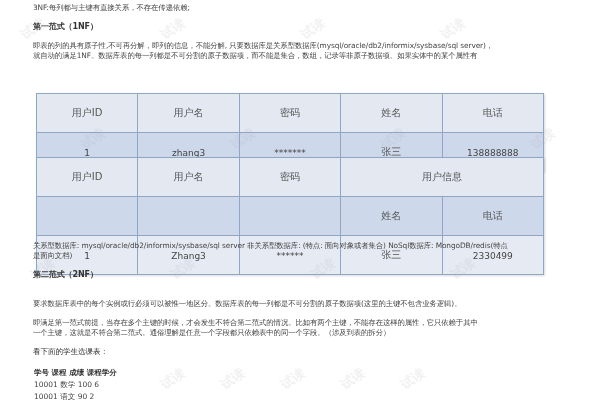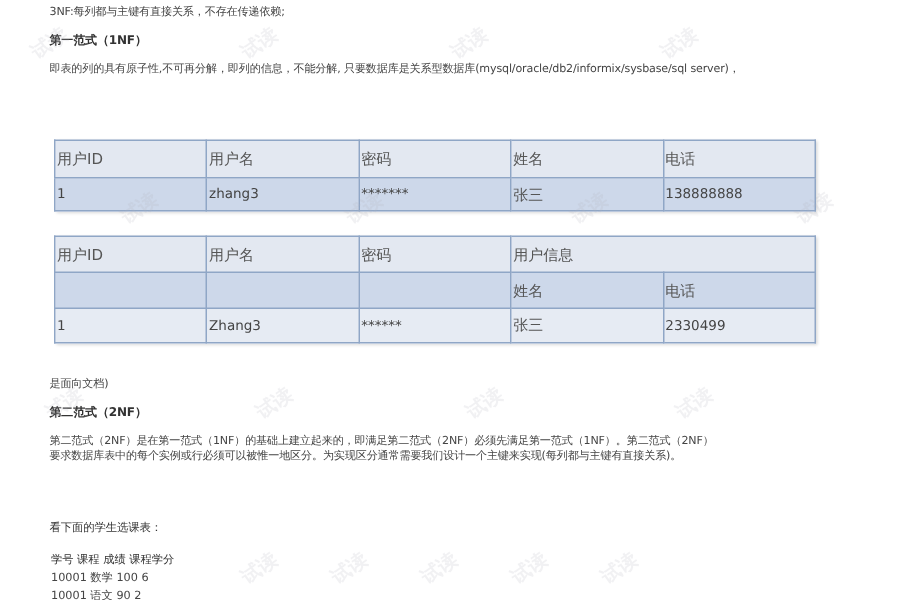--- a/index.html
+++ b/index.html
@@ -15,45 +15,46 @@
       font-size: 7.4px; line-height: 10px; color: #444;
       letter-spacing: -0.1px;
     }
     .h { font-weight: bold; font-size: 8px; color: #333; }
     table.t {
       position: absolute; left: 36px; width: 508px;
       border-collapse: collapse; table-layout: fixed;
       box-shadow: 1px 1px 2px rgba(0,0,0,0.15);
     }
     table.t td {
-      border: 1px solid #8fa6c6; text-align: left;
-      color: #555; padding: 1px; font-size: 10px;
+      border: 1px solid #8fa6c6; text-align: center;
+      color: #555; padding: 12px; font-size: 10px;
     }
     table.t tr.hdr td { background: #e3e8f1; }
     table.t tr.row td { background: #cdd8ea; }
     table.t tr.row2 td { background: #e6ebf3; }
     td .v { font-size: 9px; color: #444; }
     .wm-layer { position: absolute; left: 0; top: 0; width: 600px; height: 400px; pointer-events: none; overflow: hidden; }
     .wm {
       position: absolute; font-size: 13px; color: rgba(180,180,190,0.18);
       transform: rotate(-35deg); font-weight: bold; white-space: nowrap;
     }
     .course { position: absolute; left: 34px; font-size: 7.5px; color: #444; }
-    .course b { font-weight: normal; color: #333; }
+    .course b { font-weight: bold; color: #333; }
   </style>
 </head>
 <body>
 
 <div class="page">
 
   <div class="p" style="top:3px;">3NF:每列都与主键有直接关系，不存在传递依赖;</div>
 
   <div class="p h" style="top:22px;">第一范式（1NF）</div>
 
   <div class="p" style="top:41px;">即表的列的具有原子性,不可再分解，即列的信息，不能分解, 只要数据库是关系型数据库(mysql/oracle/db2/informix/sysbase/sql server)，</div>
+  <div class="p" style="top:51px;">就自动的满足1NF。数据库表的每一列都是不可分割的原子数据项，而不能是集合，数组，记录等非原子数据项。如果实体中的某个属性有</div>
 
   <table class="t" style="top:93px;">
     <tbody>
         <tr class="hdr" style="height:25px;">
       <td>用户ID</td>
       <td>用户名</td>
       <td>密码</td>
       <td>姓名</td>
       <td>电话</td>
     </tr>
@@ -92,27 +93,29 @@
     <tr class="row2" style="height:23px;">
       <td><span class="v">1</span></td>
       <td><span class="v">Zhang3</span></td>
       <td><span class="v">******</span></td>
       <td><span>张三</span></td>
       <td><span class="v">2330499</span></td>
     </tr>
   </tbody>
     </table>
 
+  <div class="p" style="top:241px;">关系型数据库: mysql/oracle/db2/informix/sysbase/sql server 非关系型数据库: (特点: 面向对象或者集合) NoSql数据库: MongoDB/redis(特点</div>
   <div class="p" style="top:251px;">是面向文档)</div>
 
   <div class="p h" style="top:270px;">第二范式（2NF）</div>
 
-  <div class="p" style="top:289px;">第二范式（2NF）是在第一范式（1NF）的基础上建立起来的，即满足第二范式（2NF）必须先满足第一范式（1NF）。第二范式（2NF）</div>
-  <div class="p" style="top:299px;">要求数据库表中的每个实例或行必须可以被惟一地区分。为实现区分通常需要我们设计一个主键来实现(每列都与主键有直接关系)。</div>
+  <div class="p" style="top:299px;">要求数据库表中的每个实例或行必须可以被惟一地区分。数据库表的每一列都是不可分割的原子数据项(这里的主键不包含业务逻辑)。</div>
 
+  <div class="p" style="top:318px;">即满足第一范式前提，当存在多个主键的时候，才会发生不符合第二范式的情况。比如有两个主键，不能存在这样的属性，它只依赖于其中</div>
+  <div class="p" style="top:328px;">一个主键，这就是不符合第二范式。通俗理解是任意一个字段都只依赖表中的同一个字段。（涉及到表的拆分）</div>
 
   <div class="p h" style="top:347px; font-weight:normal; font-size:7.6px;">看下面的学生选课表：</div>
 
   <div class="course" style="top:368px;"><b>学号  课程  成绩  课程学分</b></div>
   <div class="course" style="top:380px;">10001 数学 100  6</div>
   <div class="course" style="top:392px;">10001 语文 90    2</div>
 
 </div>
 
 <div class="wm-layer">

